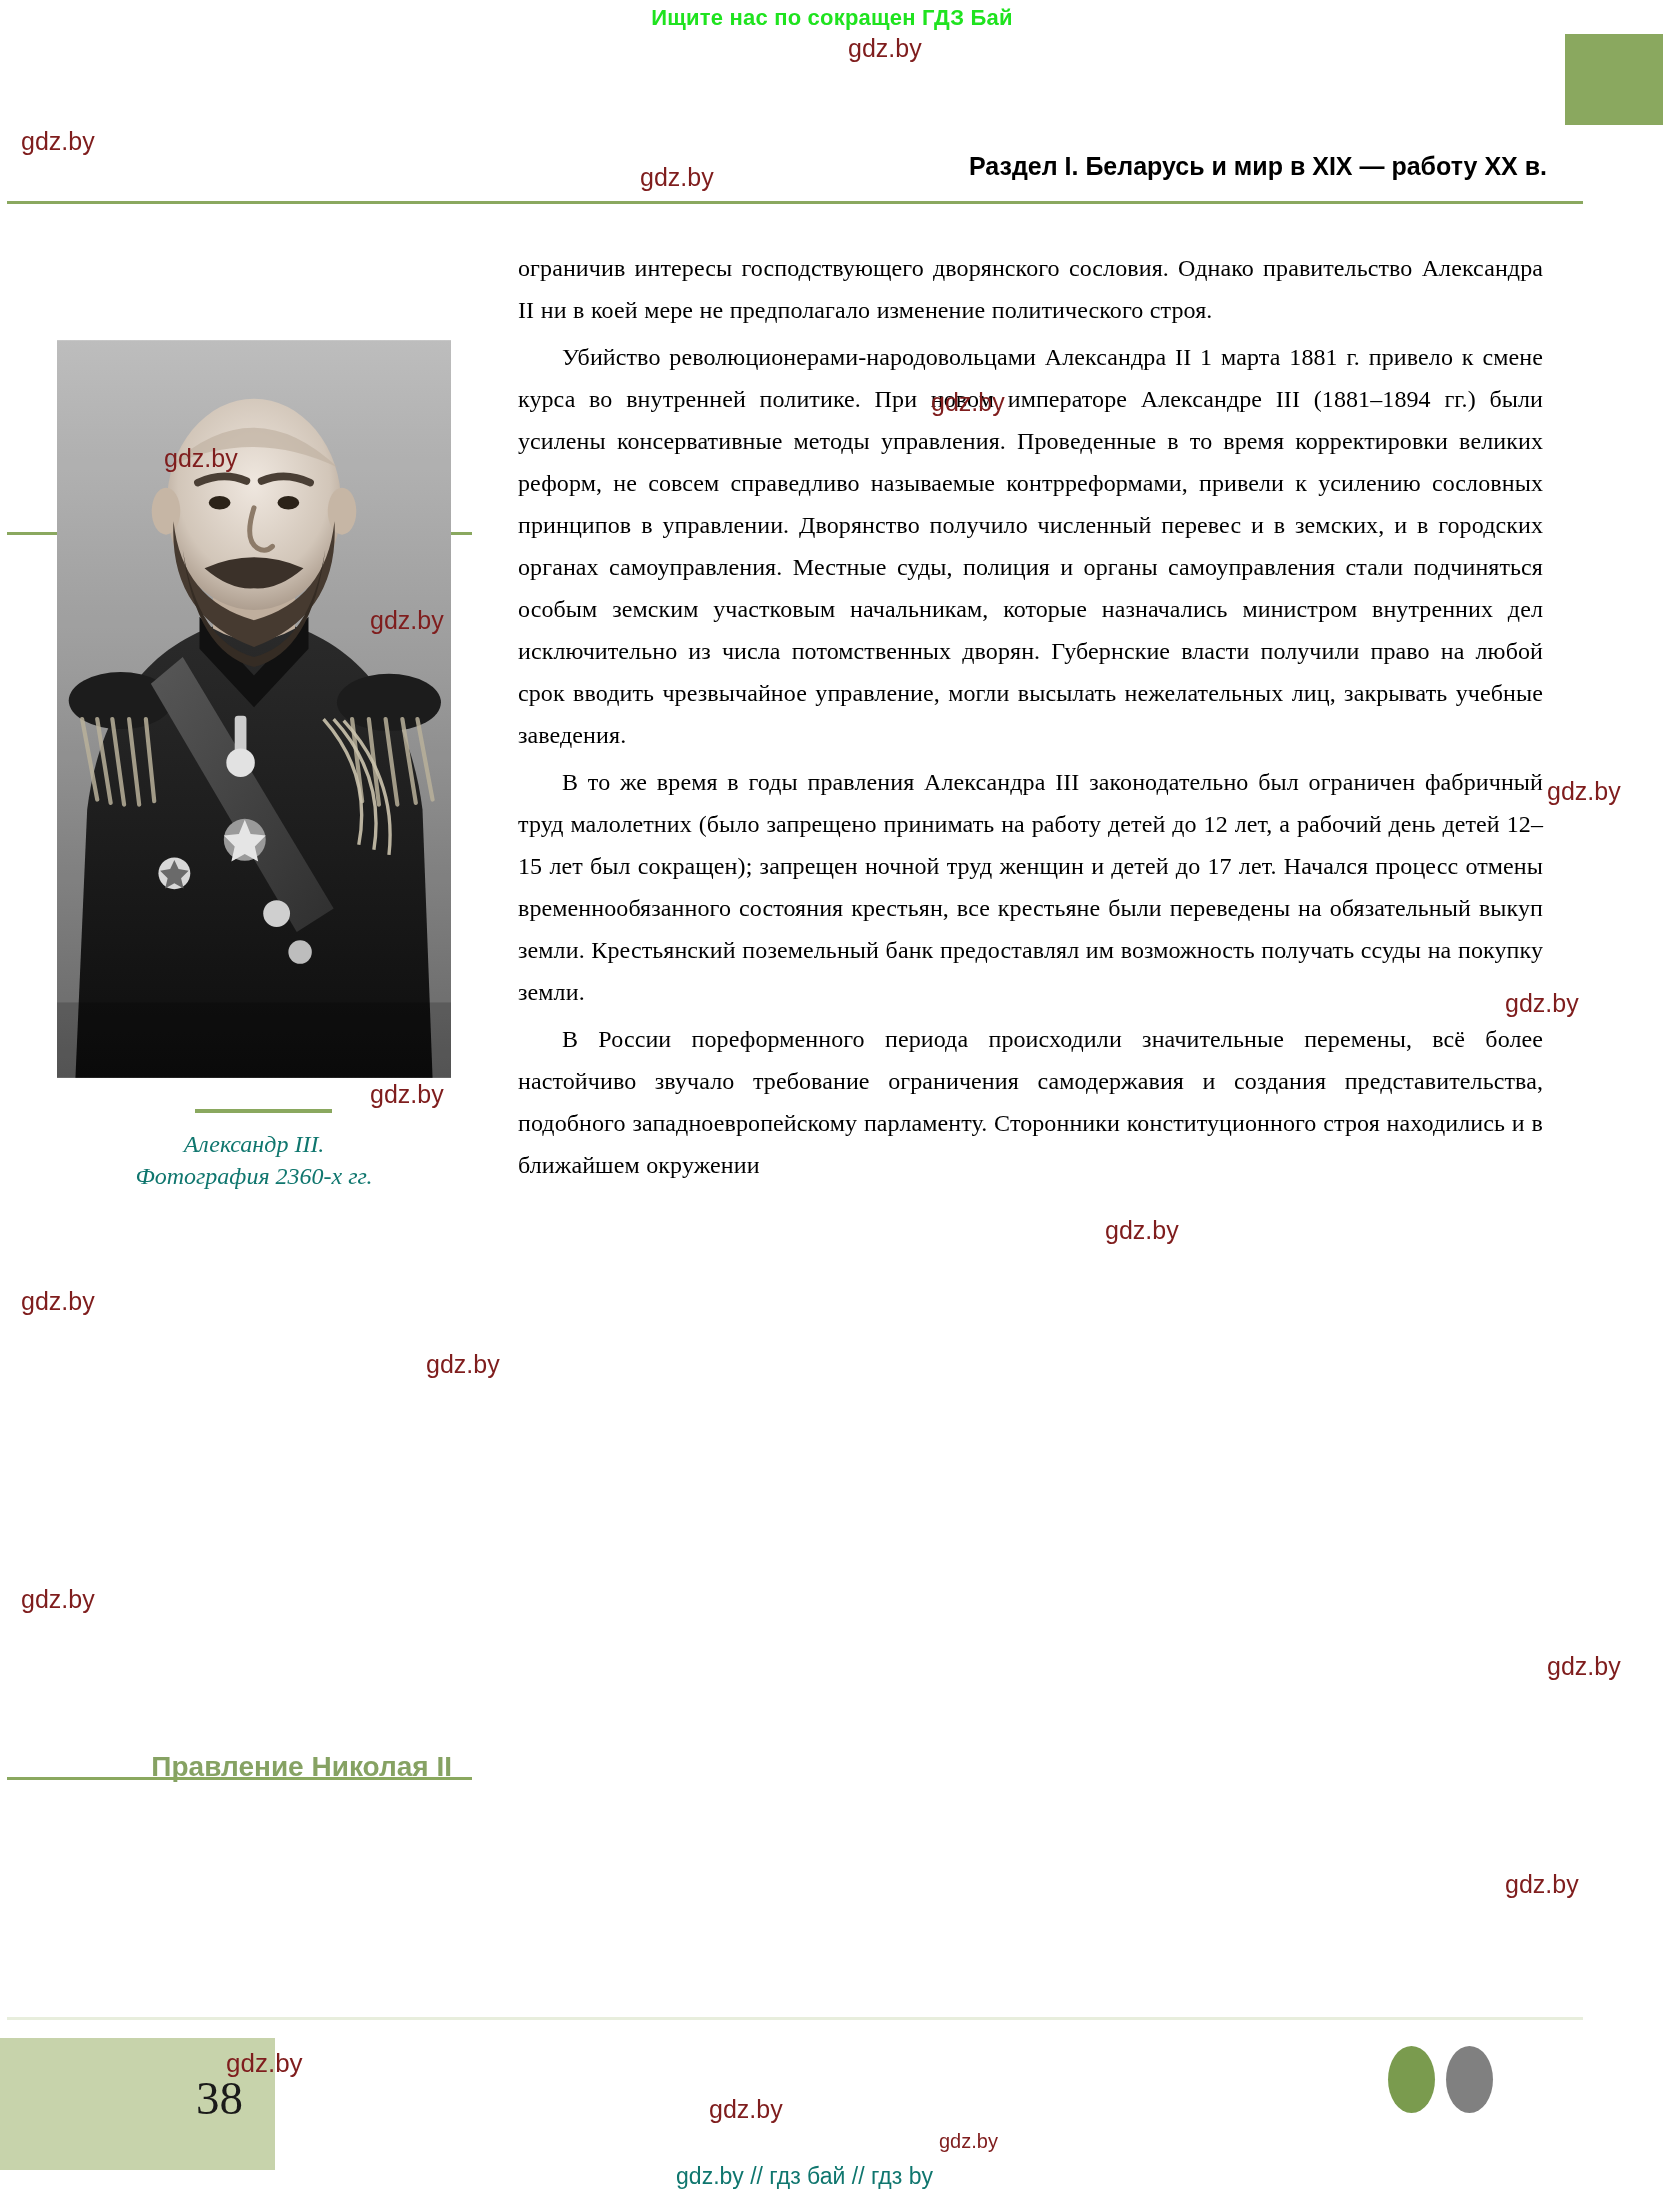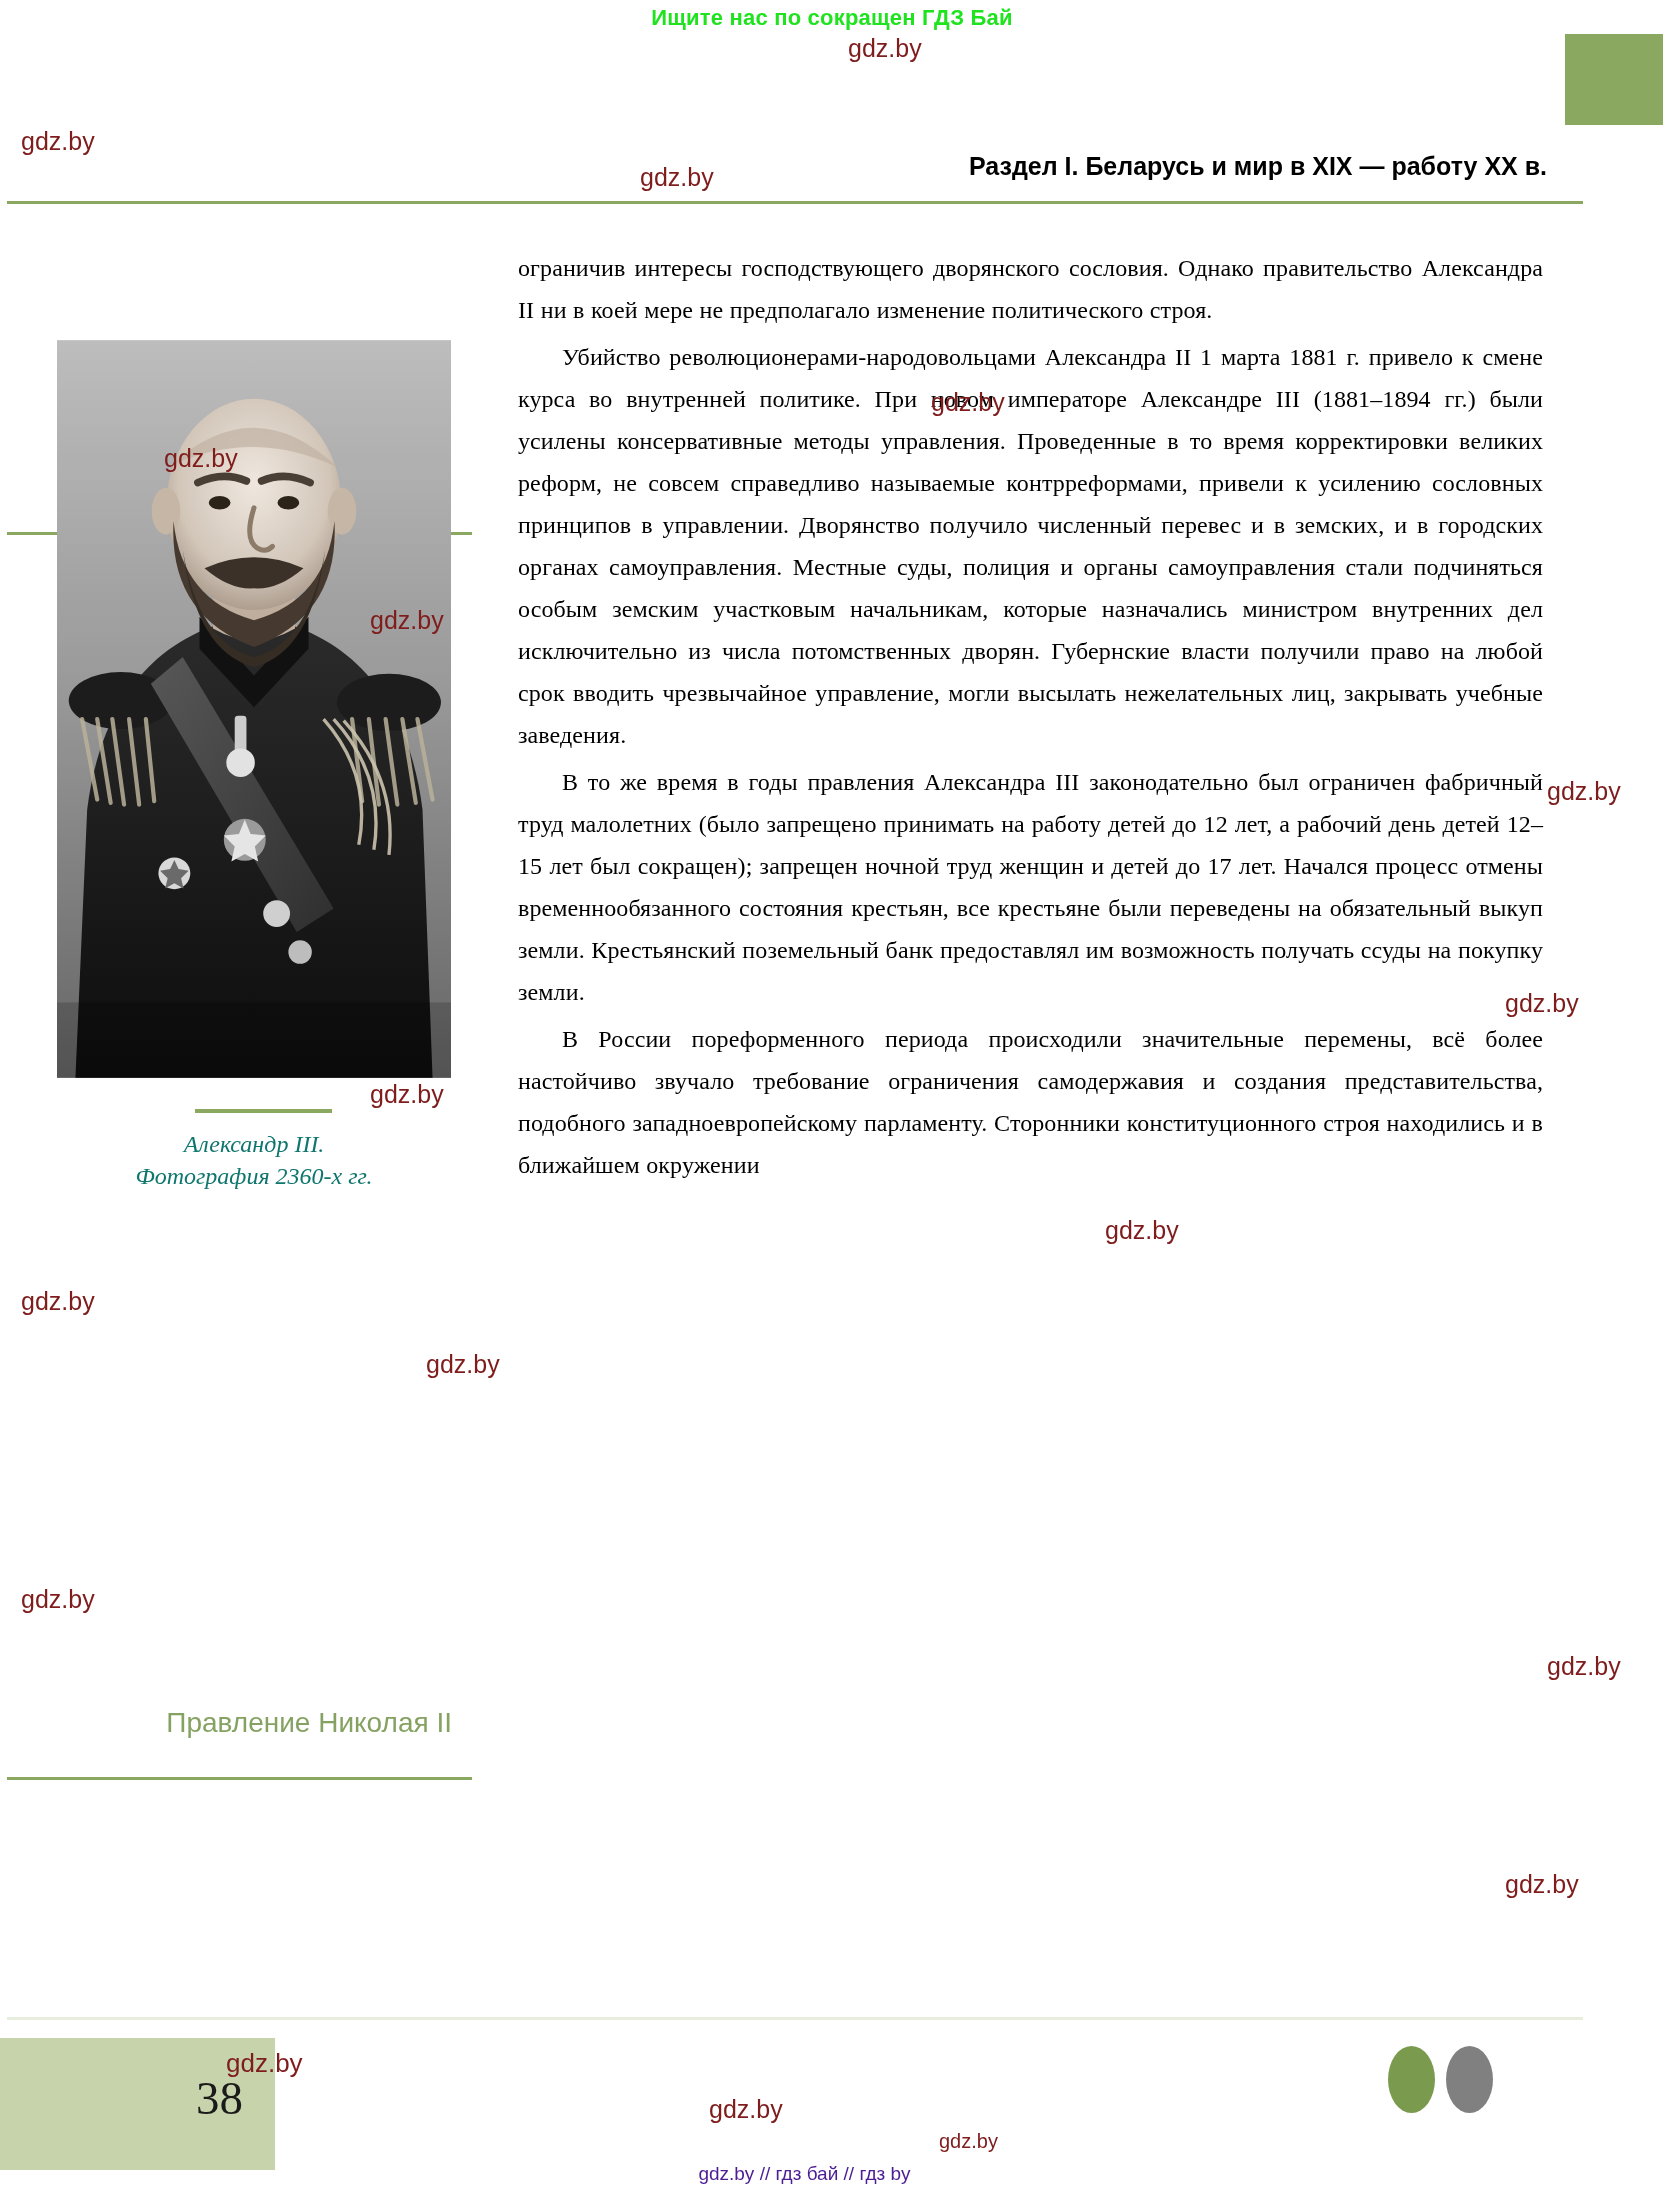--- a/index.html
+++ b/index.html
@@ -40,22 +40,22 @@
     background:#8aa85f;
   }
 
   
   .sidebar{
     position:absolute; top:243px; left:0; width:478px; height:1727px;
   }
   .side-heading{
     position:absolute; width:402px; left:50px;
     text-align:right;
-    color:#86a263; font-weight:normal;
-    font-size:28px; line-height:34px;
+    color:#86a263; font-weight:bold;
+    font-size:28px; line-height:34px;margin-top:44px;
   }
   .side-heading.h1{ top:201px; }
   .side-heading.h2{ top:1463px; width:402px; left:50px; text-align:right; }
   .side-rule{
     position:absolute; left:6.7px; width:465px; height:2.5px; background:#8aa85f;
   }
   .side-rule.r1{ top:289px; }
   .side-rule.r2{ top:1534px; }
 
   
@@ -112,21 +112,21 @@
   }
   .dot{
     position:absolute; border-radius:50%;
   }
   .dot.green{ top:2046px; left:1388px; width:47px; height:67px; background:#7a9b4e; }
   .dot.gray { top:2046px; left:1446px; width:47px; height:67px; background:#808080; }
 
   .bottom-links{
     position:absolute; top:2163px; left:0; width:1609px;
     text-align:center;
-    font-size:19px; color:#4c1d95;
+    font-size:23px; color:#0f766e;
   }
 
   
   .wm{
     position:absolute;
     color:#7f1d1d;
     font-family:"Liberation Sans", sans-serif;
     white-space:nowrap;
     pointer-events:none;
   }

